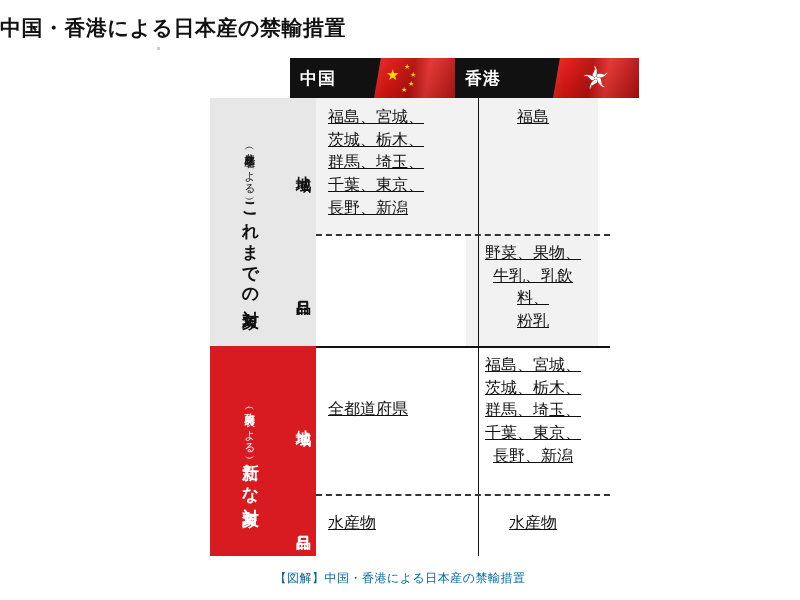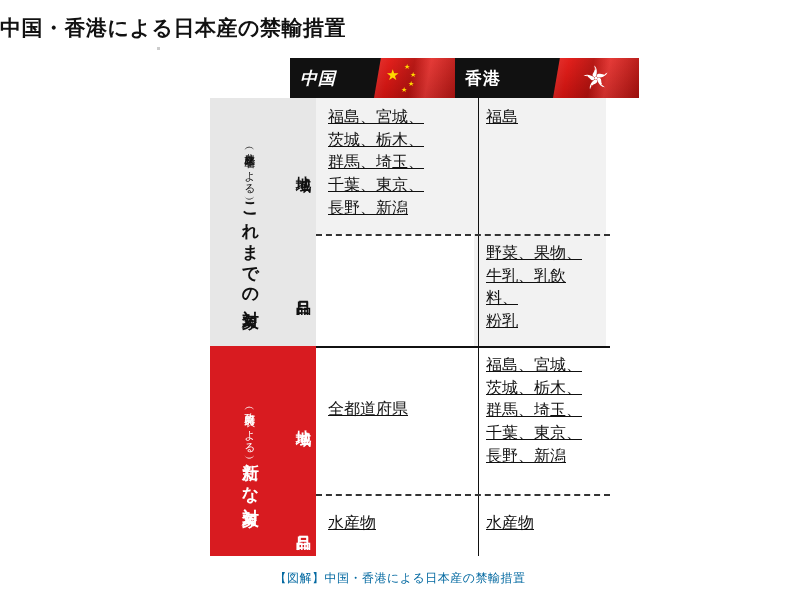--- a/index.html
+++ b/index.html
@@ -37,21 +37,21 @@
 
   
   .flagbox {
     position: absolute;
     top: 58px;
     height: 40px;
     background: #111111;
     color: #ffffff;
     overflow: hidden;
   }
-  #flag-china { left: 290px; width: 170px; font-style: italic; }
+  #flag-china { left: 290px; width: 170px; }
   #flag-hk    { left: 455px; width: 184px; }
 
   .flag-label {
     position: absolute;
     left: 10px;
     top: 9px;
     font-size: 17px;
     font-weight: bold;
     color: #ffffff;
     letter-spacing: 1px;
@@ -172,21 +172,21 @@
     line-height: 1.42;
     padding: 8px 10px 0 12px;
     box-sizing: border-box;
     white-space: pre-line;
     text-decoration: underline;
   }
   .cell.shade { background: #f2f2f2; }
   .cell.white { background: #ffffff; }
 
   .col-cn { left: 106px; width: 162px; }
-  .col-hk { left: 264px; width: 132px; }
+  .col-hk { left: 256px; width: 132px; text-align: center; }
 
   .r1 { top: 0;   height: 136px; }
   .r2 { top: 136px; height: 112px; }
   .r3 { top: 248px; height: 148px; }
   .r4 { top: 396px; height: 62px; }
 
   
   #vdiv {
     position: absolute;
     left: 268px;

